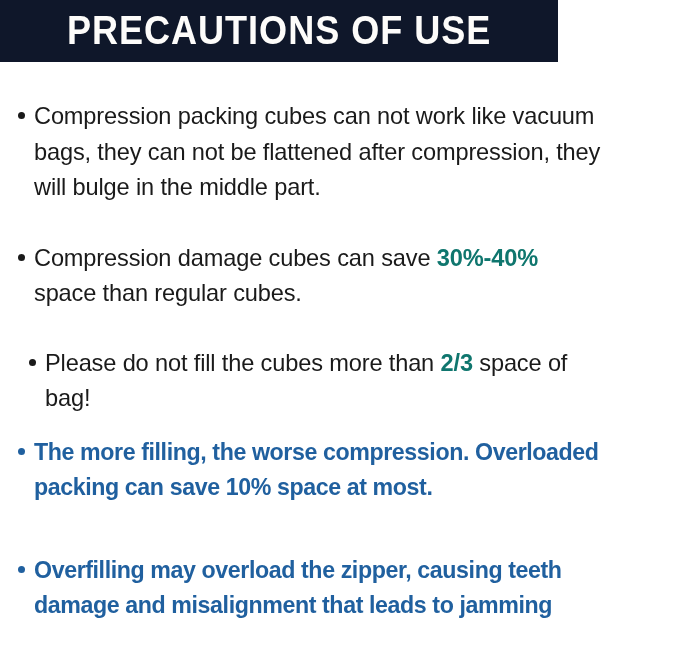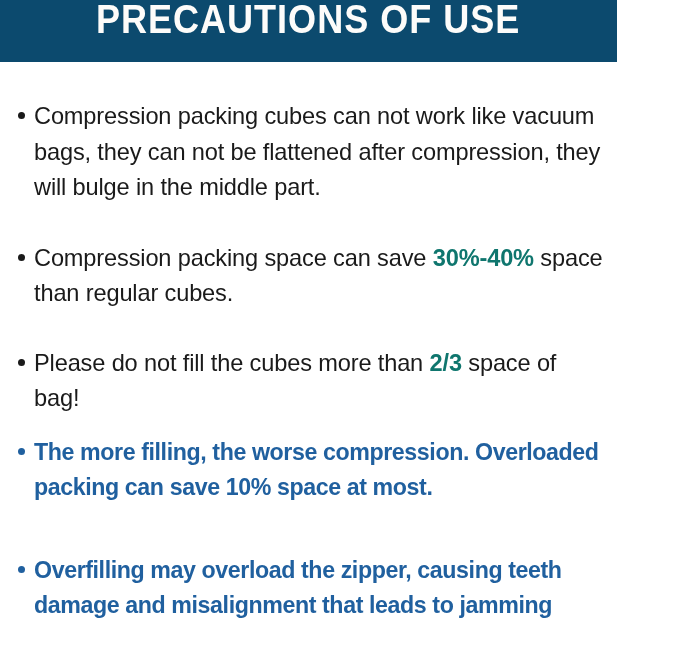--- a/index.html
+++ b/index.html
@@ -19,24 +19,25 @@
     height: 645px;
     background: #ffffff;
     box-sizing: border-box;
   }
 
   
   .banner {
     position: absolute;
     top: 0;
     left: 0;
-    width: 617px;
+    width: 558px;
     height: 62px;
-    background: #0c4a6e;
+    background: #0f172a;
     display: flex;
+    align-items: center;
     justify-content: center;
   }
   .banner-title {
     color: #fdfcfa;
     font-family: "Liberation Sans Narrow", "Liberation Sans", sans-serif;
     font-size: 41px;
     font-weight: bold;
     letter-spacing: 1.1px;
     line-height: 1;
     transform: scaleX(0.88);
@@ -90,21 +91,21 @@
     background: #20609f;
   }
   .hl {
     color: #0f766e;
     font-weight: bold;
   }
 
   
   .item-1 { margin-top: 37px; }
   .item-2 { margin-top: 35px; }
-  .item-3 { margin-top: 34px; }
+  .item-3 { margin-top: 34px; margin-left: 11px; }
   .item-4 { margin-top: 18px; }
   .item-5 { margin-top: 47px; }
 </style>
 </head>
 <body>
 
 <div class="page">
 
   <div class="banner">
     <div class="banner-title">PRECAUTIONS OF USE</div>
@@ -113,21 +114,21 @@
   <div class="content">
     <ul class="bullet-list">
 
       <li class="bullet-item item-1">
         <span class="dot"></span>
         <span>Compression packing cubes can not work like vacuum bags, they can not be flattened after compression, they will bulge in the middle part.</span>
       </li>
 
       <li class="bullet-item item-2">
         <span class="dot"></span>
-        <span>Compression packing space can save </span><span class="hl">30%-40%</span><span> space than regular cubes.</span>
+        <span>Compression damage cubes can save </span><span class="hl">30%-40%</span><span> space than regular cubes.</span>
       </li>
 
       <li class="bullet-item item-3">
         <span class="dot"></span>
         <span>Please do not fill the cubes more than </span><span class="hl">2/3</span><span> space of bag!</span>
       </li>
 
       <li class="bullet-item blue item-4">
         <span class="dot"></span>
         <span>The more filling, the worse compression. Overloaded packing can save 10% space at most.</span>

